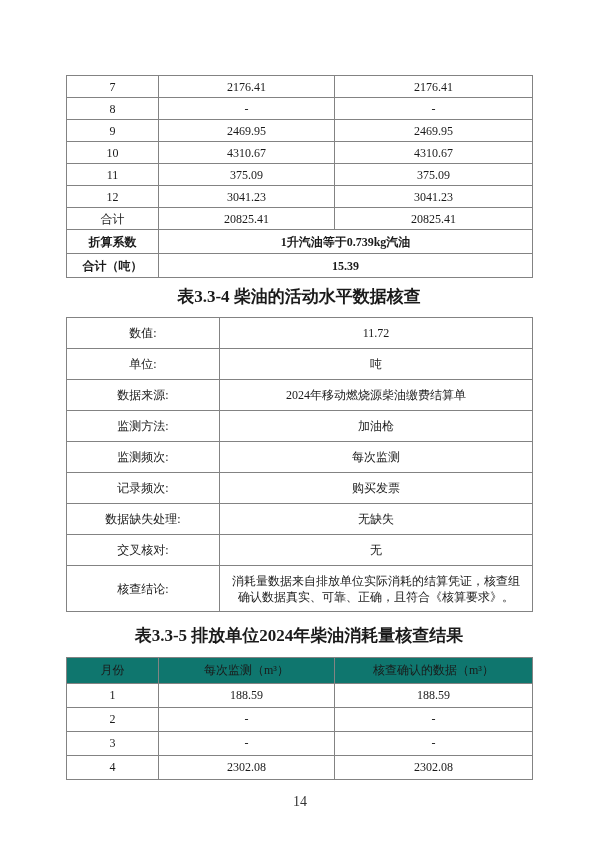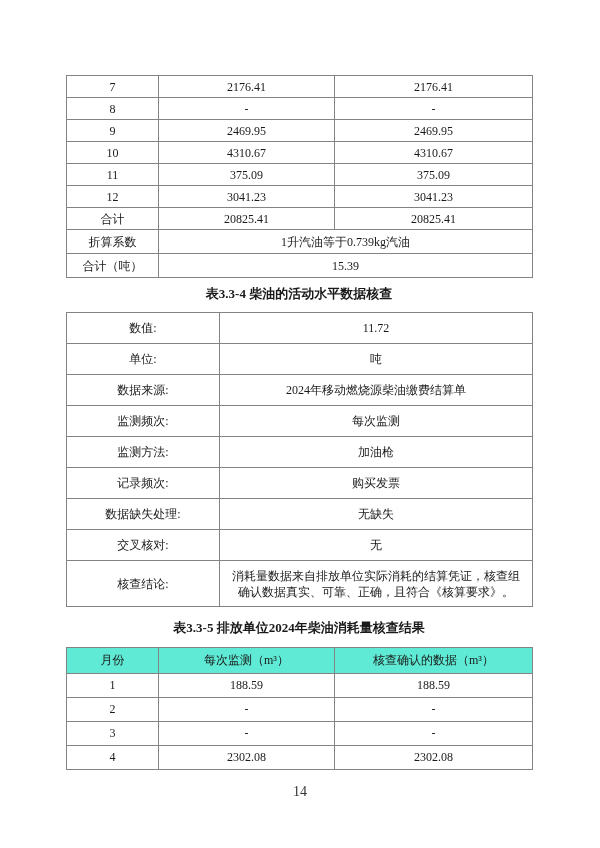--- a/index.html
+++ b/index.html
@@ -27,39 +27,39 @@
     text-align: center;
     vertical-align: middle;
     font-weight: normal;
     overflow: hidden;
   }
   
   .t1 td { height: 22px; line-height: 14px; }
   .t1 .c1 { width: 92px; }
   .t1 .c2 { width: 176px; }
   .t1 .c3 { width: 198px; }
-  .t1 tr.spanrow td { height: 24px; }
+  .t1 tr.spanrow td { height: 24px; font-weight: bold; }
   td.b, th.b { font-weight: bold; }
   
   .caption {
     width: 466px;
     margin-left: 66px;
     text-align: center;
     font-weight: bold;
-    font-size: 13px;
+    font-size: 17px;
   }
   .caption.cap1 { margin-top: 7px; margin-bottom: 9px; }
   .caption.cap2 { margin-top: 12px; margin-bottom: 10px; }
   
   .t2 td { height: 31px; text-align: left; padding: 4px 8px; line-height: 16px; }
   .t2 .c1 { width: 153px; }
   .t2 .c2 { width: 313px; }
   .t2 tr.tall td { height: 46px; }
   
-  .t3 th { height: 26px; font-weight: bold; background: #5eead4; }
+  .t3 th { height: 26px; font-weight: bold; background: #0f766e; }
   .t3 td { height: 24px; }
   .t3 .c1 { width: 92px; }
   .t3 .c2 { width: 176px; }
   .t3 .c3 { width: 198px; }
   
   .pageno {
     margin-top: 14px;
     text-align: center;
     font-size: 14px;
     color: #333;
@@ -137,26 +137,26 @@
       </tr>
       <tr>
         <td>单位:</td>
         <td>吨</td>
       </tr>
       <tr>
         <td>数据来源:</td>
         <td>2024年移动燃烧源柴油缴费结算单</td>
       </tr>
       <tr>
+        <td>监测方法:</td>
+        <td>加油枪</td>
+      </tr>
+      <tr>
         <td>监测频次:</td>
         <td>每次监测</td>
-      </tr>
-      <tr>
-        <td>监测方法:</td>
-        <td>加油枪</td>
       </tr>
       <tr>
         <td>记录频次:</td>
         <td>购买发票</td>
       </tr>
       <tr>
         <td>数据缺失处理:</td>
         <td>无缺失</td>
       </tr>
       <tr>

